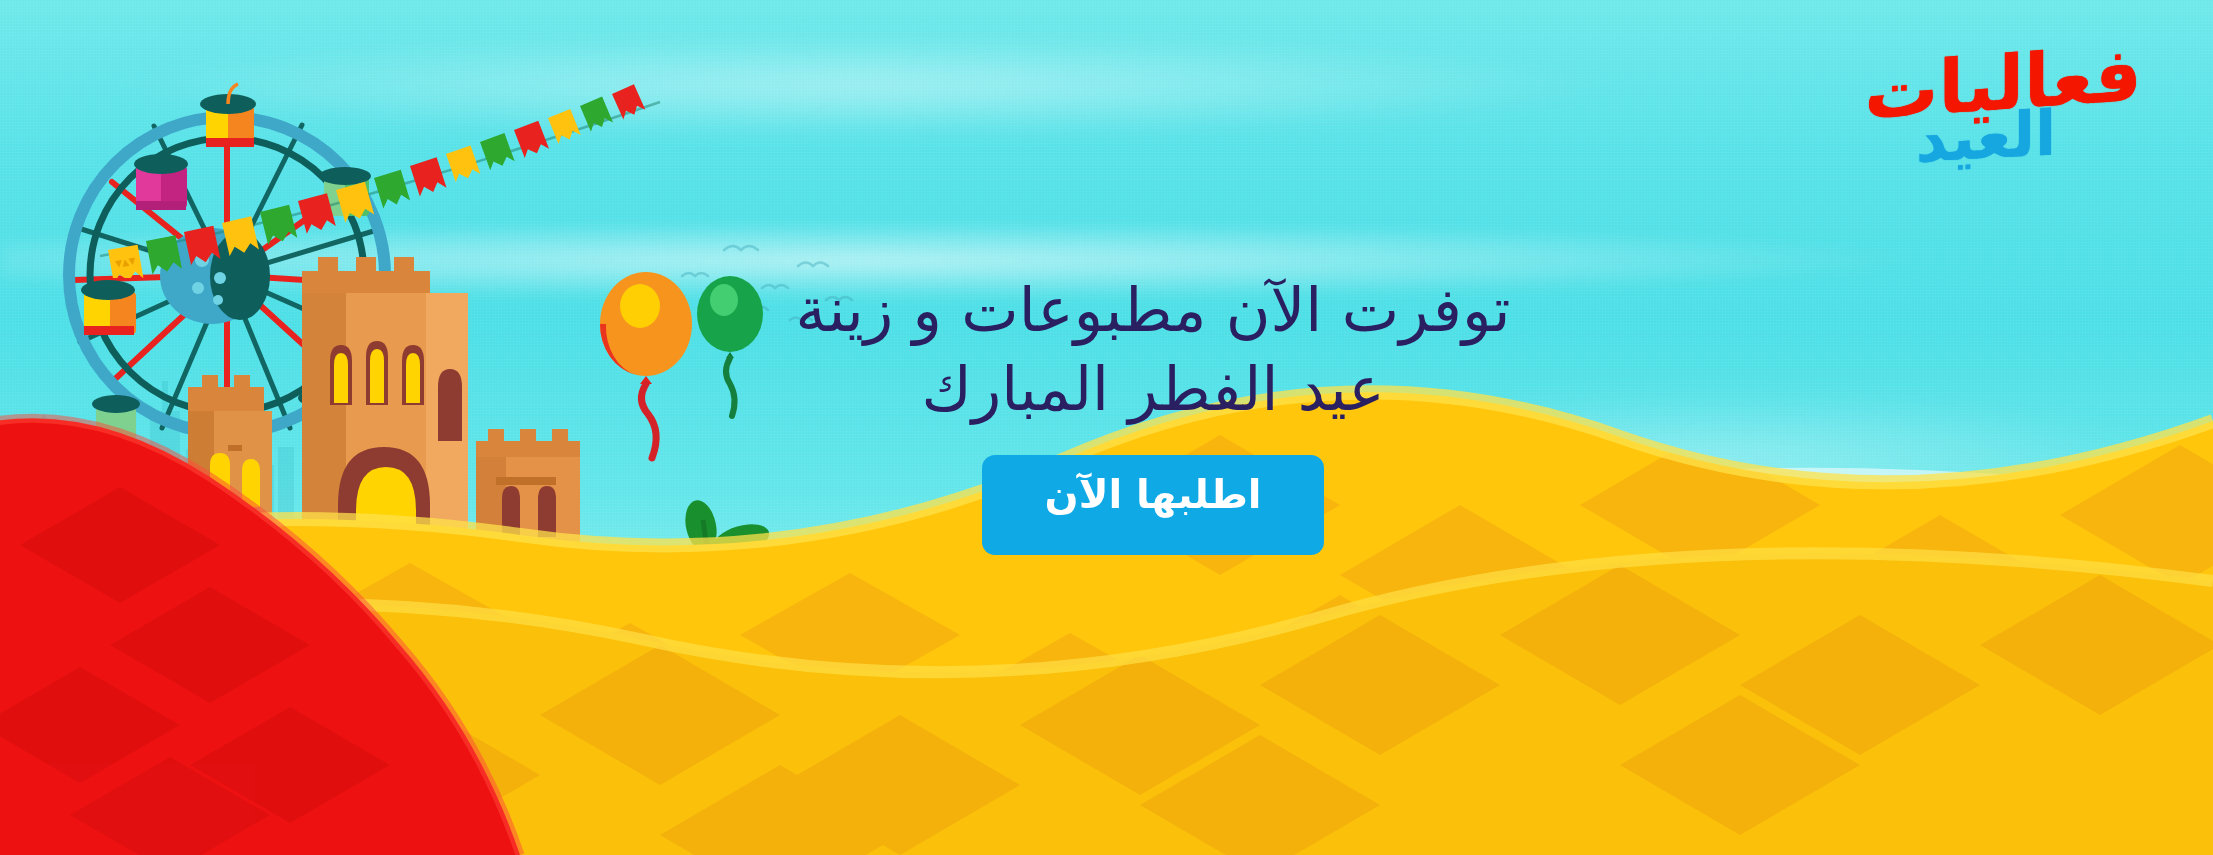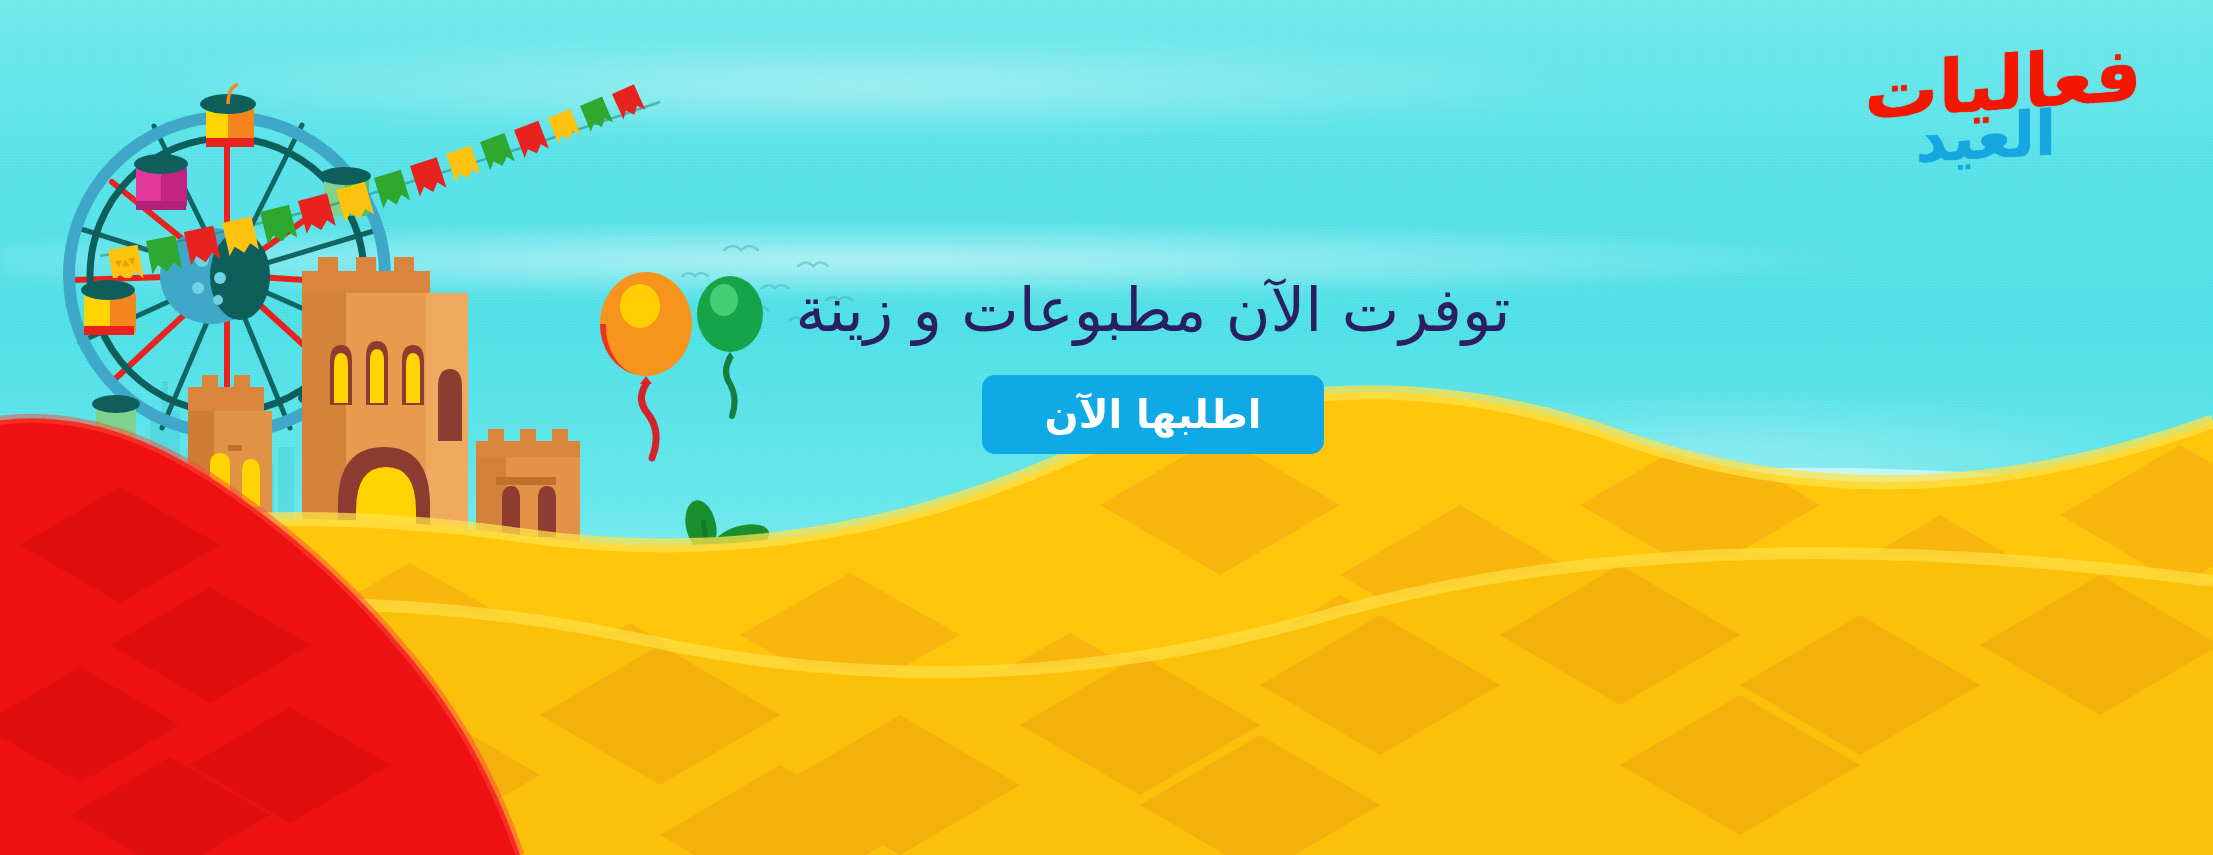--- a/index.html
+++ b/index.html
@@ -103,21 +103,21 @@
   .cta-wrap { margin-top: 26px; display: flex; justify-content: center; }
   .cta {
     display: inline-flex;
     align-items: center;
     justify-content: center;
     background: #0fa9e6;
     color: #ffffff;
     font-size: 40px;
     font-weight: 700;
     line-height: 1;
-    padding: 19px 62px 20px 62px;
+    padding: 19px 62px 41px 62px;
     border: none;
     border-radius: 13px;
     cursor: pointer;
     direction: rtl;
     font-family: "DejaVu Sans", "Liberation Sans", sans-serif;
   }
 
   
   .logo {
     position: absolute;
@@ -444,20 +444,21 @@
         <path d="M230 420 l100 -58 l100 58 l-100 58 z"></path>
         <path d="M110 470 l100 -58 l100 58 l-100 58 z"></path>
       </g>
     </g>
     <path d="M0 84 Q120 48 250 132 Q360 204 440 300 Q520 392 560 510" fill="none" stroke="#FF4A3A" stroke-width="9" opacity=".5"></path>
   </svg>
 
   <div class="copy">
     <div class="headline">
       <span>توفرت الآن مطبوعات و زينة</span>
+      <span class="l2">عيد الفطر المبارك</span>
     </div>
     <div class="cta-wrap">
       <button class="cta">اطلبها الآن</button>
     </div>
   </div>
 
   <div class="logo">
     <div class="logo-top">فعاليات</div>
     <div class="logo-bottom">العيد</div>
   </div>

